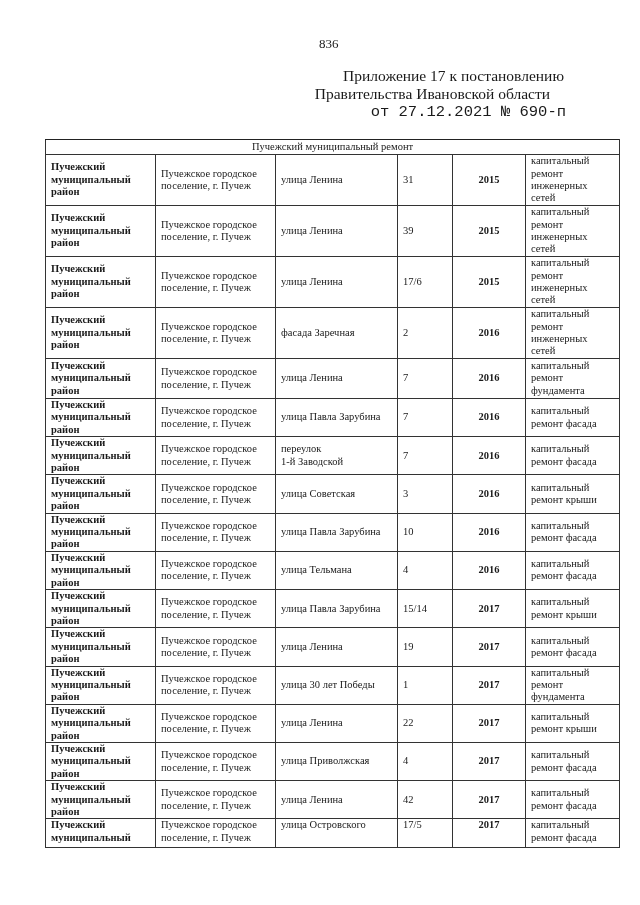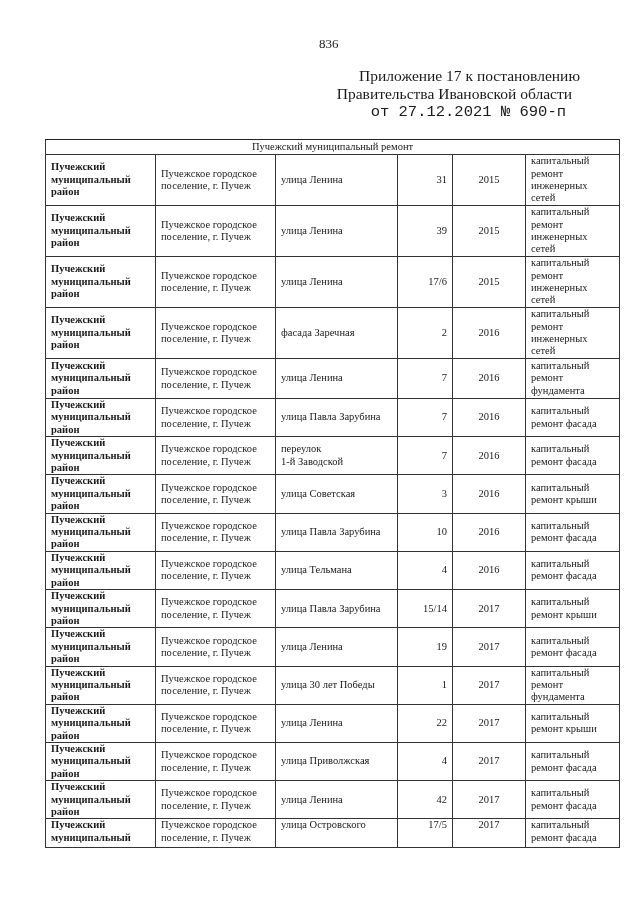--- a/index.html
+++ b/index.html
@@ -8,40 +8,40 @@
     font-family: "Liberation Serif", "DejaVu Serif", serif; color: #1a1a1a;
   }
   .page-number {
     position: absolute; left: 319px; top: 36px; font-size: 13px; text-align: center;
   }
   .appendix {
     position: absolute; right: 60px; top: 67px; text-align: right;
     font-size: 15.5px; line-height: 18px;
   }
   .appendix div { white-space: nowrap; }
-  .appendix .l1 { margin-right: 0; }
-  .appendix .l2 { margin-right: 8px; }
+  .appendix .l1 { margin-right: 16px; }
+  .appendix .l2 { margin-right: 30px; }
   .appendix .l3 { margin-right: 14px; font-family: Liberation Mono, monospace; }
   table.doc {
     position: absolute; left: 45px; top: 139px;
     width: 574px; border-collapse: collapse; table-layout: fixed;
     font-size: 10.5px; line-height: 12.4px;
   }
   table.doc td {
     border: 1px solid #333; padding: 0 5px; vertical-align: middle;
     overflow: hidden;
   }
   table.doc tr.section td {
     text-align: center; height: 14px; padding: 0; border-top: 1.5px solid #222;
   }
   td.c-district { width: 100px; font-weight: bold; }
   td.c-settlement { width: 110px; }
   td.c-street { width: 112px; }
-  td.c-house { width: 45px; text-align: right; }
-  td.c-year { width: 63px; text-align: center; }
+  td.c-house { width: 45px; text-align: left; }
+  td.c-year { width: 63px; text-align: center; font-weight: bold; }
   td.c-work { width: 82px; padding-left: 3px; }
   tr.r-tall td { height: 50px; }
   tr.r-mid td { height: 39px; }
   tr.r-std td { height: 37px; }
   tr.r-cut td { height: 28px; vertical-align: top; }
   td.c-district span { display: block; }
   td.c-street span { display: block; }
   td.c-work span { display: block; }
 </style>
 </head>

